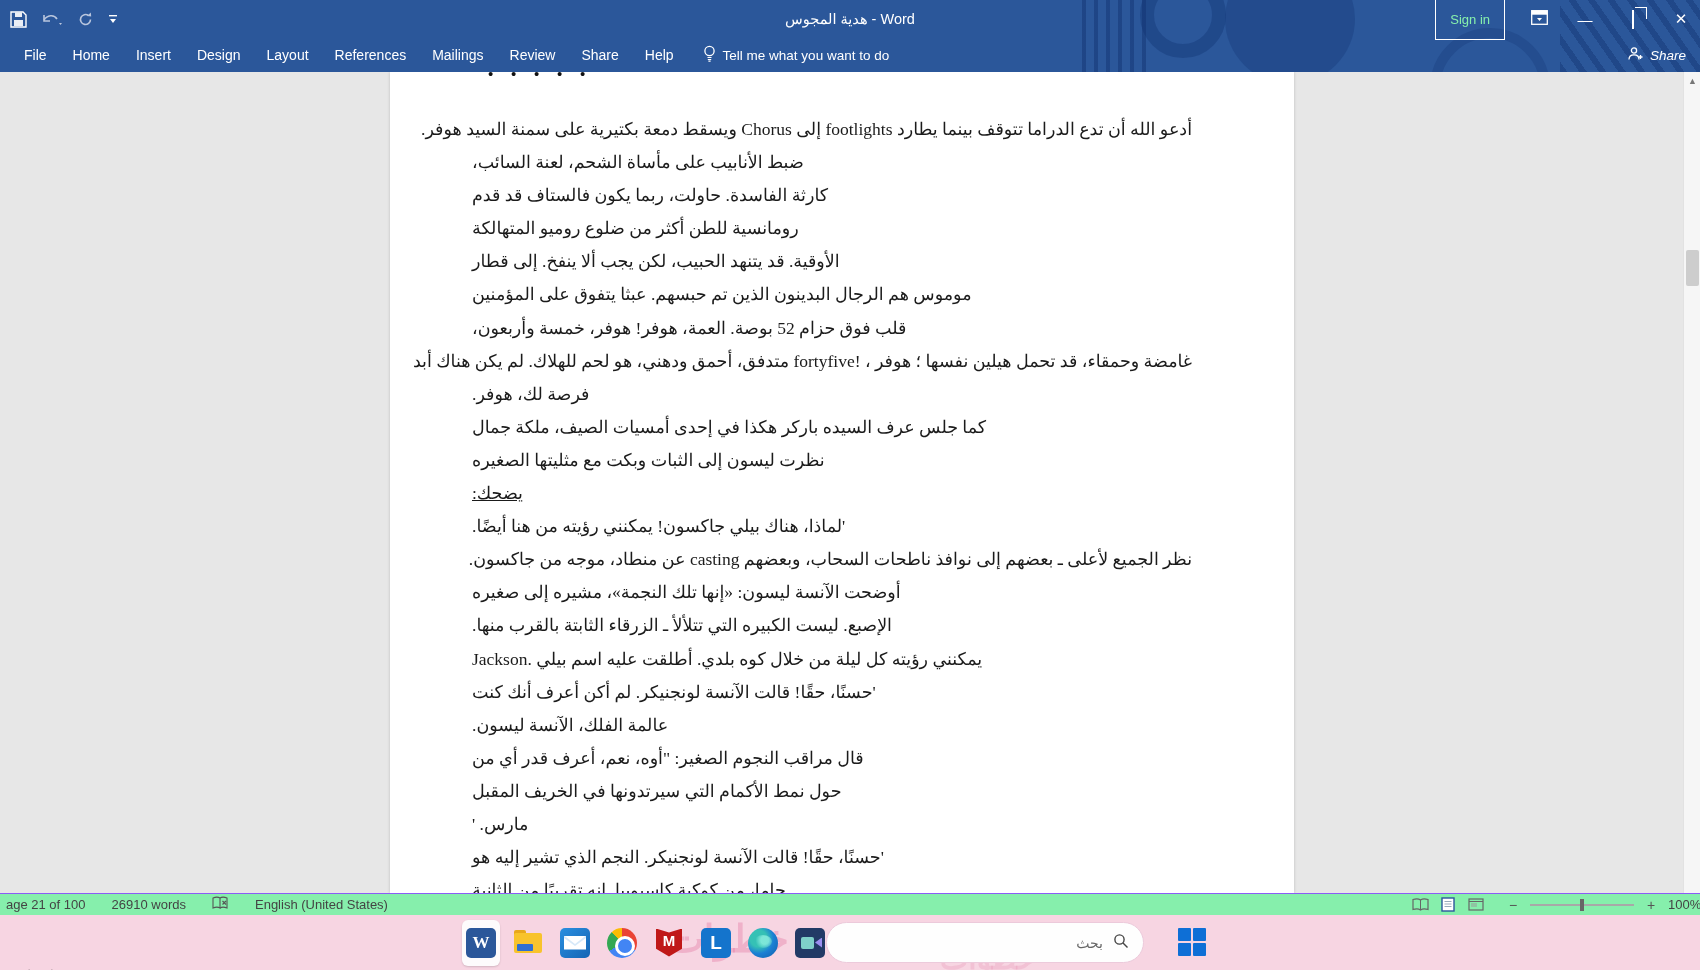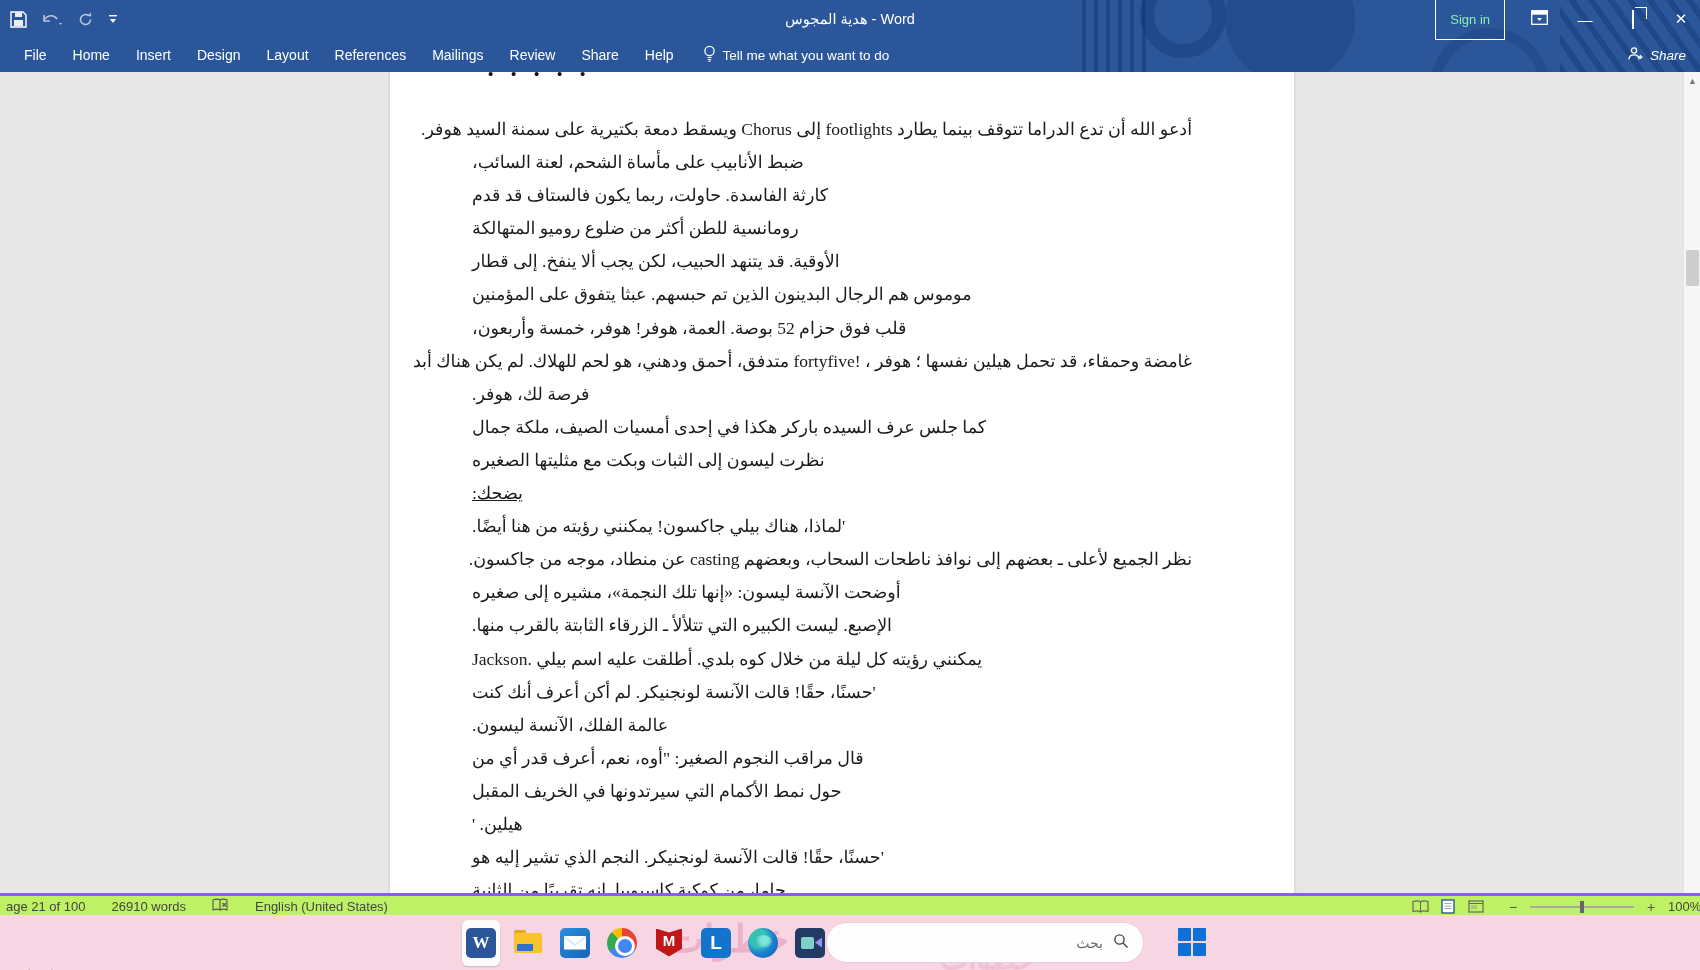--- a/index.html
+++ b/index.html
@@ -43,21 +43,21 @@
   .doc-line { white-space:nowrap; height:33.1px; line-height:33.1px; font-family:"Liberation Serif",serif;
     font-size:17.5px; color:#1b1b1b; }
   .doc-line.u { text-decoration:underline; }
 
   .vscroll { position:absolute; right:0; top:0; width:17px; height:821px; background:#f6f6f6; border-left:1px solid #e2e2e2; }
   .vscroll .arrow { position:absolute; left:0; width:17px; text-align:center; color:#777; font-size:9px; }
   .vscroll .arrow.up { top:4px; }
   .vscroll .thumb { position:absolute; left:2px; top:178px; width:13px; height:36px; background:#cdcdcd; border-radius:2px; }
 
   
-  .statusbar { position:absolute; left:0; top:893px; width:1700px; height:22px; background:#bef264; border-top:3px solid #8b5cf6;
+  .statusbar { position:absolute; left:0; top:893px; width:1700px; height:22px; background:#86efac; border-top:1px solid #8b5cf6;
     font-size:13px; color:#444; }
   .sb-left { position:absolute; left:2px; top:0; height:21px; display:flex; align-items:center; gap:18px; }
   .sb-item { padding:0 4px; cursor:pointer; white-space:nowrap; }
   .sb-right { position:absolute; right:-14px; top:0; height:21px; display:flex; align-items:center; gap:10px; }
   .viewicons { display:flex; gap:8px; margin-right:10px; }
   .viewicons .vi { width:20px; height:16px; display:flex; align-items:center; justify-content:center; cursor:pointer; }
   .vi svg { display:block; }
   .zoom-minus,.zoom-plus { font-size:14px; color:#555; width:14px; text-align:center; cursor:pointer; }
   .zoom-track { position:relative; width:104px; height:2px; background:#a8a8a8; cursor:pointer; }
   .zoom-thumb { position:absolute; left:50px; top:-5px; width:4px; height:12px; background:#666; }
@@ -232,21 +232,21 @@
         <div class="doc-line u" dir="rtl">يضحك:</div>
         <div class="doc-line" dir="rtl">'لماذا، هناك بيلي جاكسون! يمكنني رؤيته من هنا أيضًا.</div>
         <div class="doc-line" dir="rtl">نظر الجميع لأعلى ـ بعضهم إلى نوافذ ناطحات السحاب، وبعضهم casting عن منطاد، موجه من جاكسون.</div>
         <div class="doc-line" dir="rtl">أوضحت الآنسة ليسون: «إنها تلك النجمة»، مشيره إلى صغيره</div>
         <div class="doc-line" dir="rtl">الإصبع. ليست الكبيره التي تتلألأ ـ الزرقاء الثابتة بالقرب منها.</div>
         <div class="doc-line" dir="rtl">يمكنني رؤيته كل ليلة من خلال كوه بلدي. أطلقت عليه اسم بيلي .Jackson</div>
         <div class="doc-line" dir="rtl">'حسنًا، حقًا! قالت الآنسة لونجنيكر. لم أكن أعرف أنك كنت</div>
         <div class="doc-line" dir="rtl">عالمة الفلك، الآنسة ليسون.</div>
         <div class="doc-line" dir="rtl">قال مراقب النجوم الصغير: "أوه، نعم، أعرف قدر أي من</div>
         <div class="doc-line" dir="rtl">حول نمط الأكمام التي سيرتدونها في الخريف المقبل</div>
-        <div class="doc-line" dir="rtl">هيلين. '</div>
+        <div class="doc-line" dir="rtl">مارس. '</div>
         <div class="doc-line" dir="rtl">'حسنًا، حقًا! قالت الآنسة لونجنيكر. النجم الذي تشير إليه هو</div>
         <div class="doc-line" dir="rtl">جاما، من كوكبة كاسيوبيا. إنه تقريبًا من الثانية</div>
       </div>
   </div>
   <div class="vscroll">
     <div class="arrow up">▲</div>
     <div class="thumb"></div>
   </div>
 </div>
 

